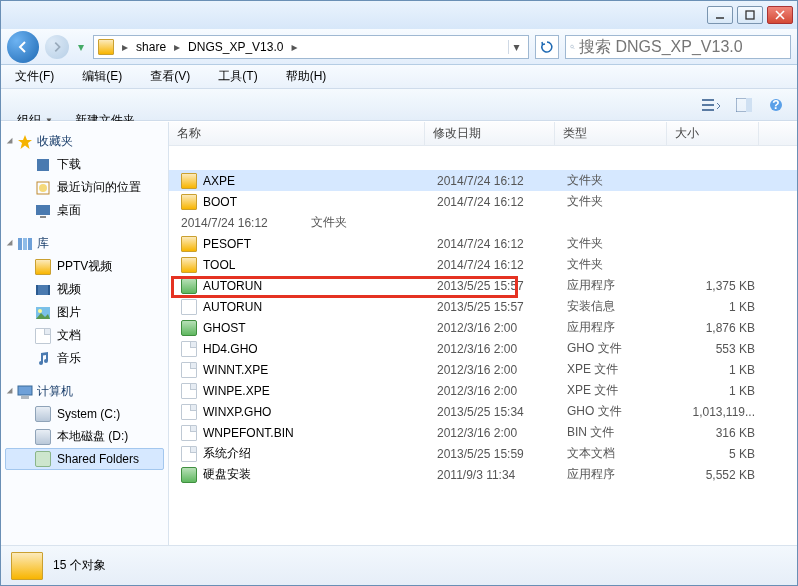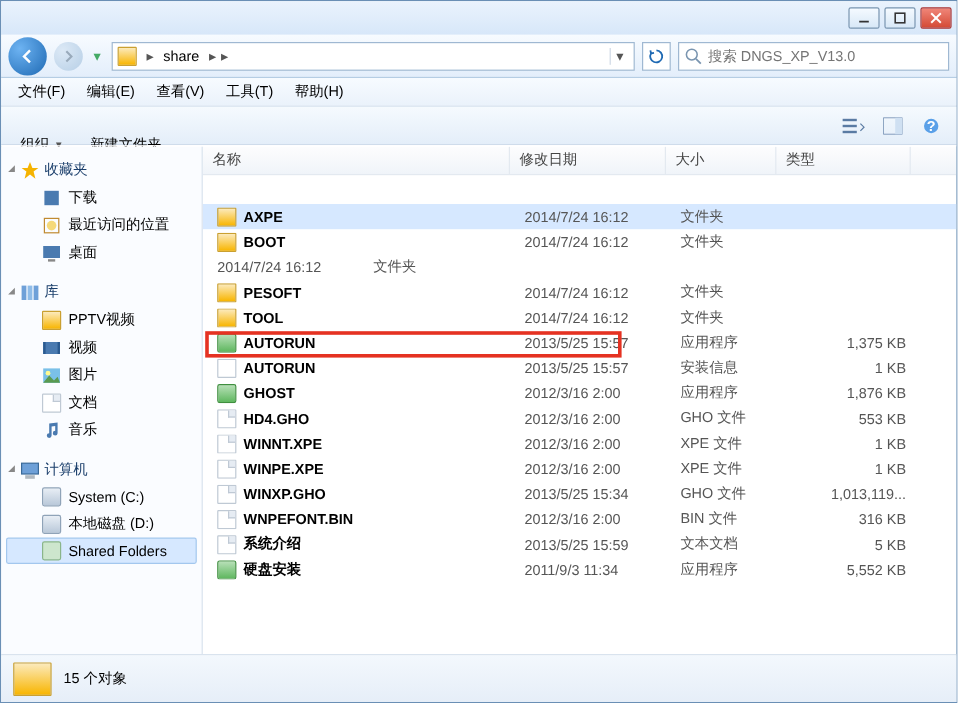--- a/index.html
+++ b/index.html
@@ -21,24 +21,24 @@
 .nav-dd { width:12px; display:flex; align-items:center; justify-content:center; color:#4a6;}
 .addressbar { flex:1; height:24px; border:1px solid #9fb8d2; background:#fff; display:flex; align-items:center; padding:0 4px; gap:6px;}
 .addr-icon { width:16px; height:16px; background:#f6d88a; border:1px solid #d2a94a; border-radius:1px;}
 .breadcrumb { display:flex; align-items:center; gap:0; flex:1; }
 .bc-seg { padding:2px 6px; cursor:pointer; }
 .bc-chev { padding:2px 2px; color:#555; cursor:pointer;}
 .addr-dd { width:16px; text-align:center; color:#555; cursor:pointer; border-left:1px solid #cfd9e5;}
 .refresh-btn { width:24px; height:24px; border:1px solid #9fb8d2; background:#fff; display:flex; align-items:center; justify-content:center; color:#1e69b3; cursor:pointer;}
 .searchbox { width:226px; height:24px; border:1px solid #9fb8d2; background:#fff; display:flex; align-items:center; padding:0 4px; color:#888;}
 .searchbox .sicon { width:16px; height:16px; margin-right:4px; color:#6a8bb0;}
-.searchbox input { border:none; outline:none; flex:1; font-size:12px; color:#14532d; background:transparent;}
-
-
-.menubar { height:24px; background:linear-gradient(to bottom,#f7fbff,#eaf2fb); border-bottom:1px solid #cfdceb; display:flex; align-items:center; padding:0 6px; gap:2px;}
+.searchbox input { border:none; outline:none; flex:1; font-size:16px; color:#14532d; background:transparent;}
+
+
+.menubar { height:24px; background:linear-gradient(to bottom,#f7fbff,#eaf2fb); border-bottom:1px solid #cfdceb; display:flex; align-items:center; padding:0 6px; gap:12px;}
 .menu-item { padding:3px 8px; cursor:pointer; }
 
 
 .toolbar { height:32px; background:linear-gradient(to bottom,#f5fafe,#e4eef9); border-bottom:1px solid #cfdceb; display:flex; align-items:center; padding:0 8px; gap:6px;}
 .tool-item { padding:4px 8px; cursor:pointer; display:flex; align-items:center; gap:4px;margin-top:31px;}
 .tool-chev { font-size:8px; color:#555;}
 .toolbar .spacer { flex:1; }
 .tool-icon-btn { width:26px; height:22px; display:flex; align-items:center; justify-content:center; cursor:pointer; border-radius:2px;}
 
 
@@ -60,21 +60,21 @@
 .col { padding:0 8px; border-right:1px solid #e3e9f0; height:100%; display:flex; align-items:center; cursor:pointer; color:#444;}
 .col.name{ width:256px;}
 .col.date{ width:130px;}
 .col.type{ width:112px;}
 .col.size{ width:92px; justify-content:flex-start;}
 
 .filelist { flex:1; overflow:auto; position:relative;}
 .row { height:21px; display:flex; align-items:center; padding-left:4px; cursor:pointer;}
 .row.selected{ background:#d6e8ff;}
 .row .cell{ padding:0 8px; overflow:hidden; white-space:nowrap; text-overflow:ellipsis;}
-.row .cell.name{ width:256px; display:flex; align-items:center; gap:6px;font-weight:bold;}
+.row .cell.name{ width:256px; display:flex; align-items:center; gap:6px;}
 .row .cell.date{ width:130px; color:#555;}
 .row .cell.type{ width:112px; color:#555;}
 .row .cell.size{ width:92px; text-align:right; color:#555;}
 .row .ficon{ width:16px; height:16px; flex-shrink:0;}
 
 .highlight-box { position:absolute; border:3px solid #e53222; pointer-events:none; left:2px; top:106px; width:347px; height:22px; box-sizing:border-box;}
 
 
 .watermark { position:absolute; right:18px; bottom:50px; text-align:right; pointer-events:none;}
 .watermark .wm1 { font-size:22px; font-weight:bold; font-style:italic; color:#0a5cc2; letter-spacing:1px;}
@@ -129,20 +129,21 @@
           <path d="M5 2 L10 7 L5 12" fill="none" stroke="#9ab" stroke-width="2"></path>
         </svg>
     </div>
     <div class="nav-dd">▾</div>
     <div class="addressbar">
       <div class="addr-icon ic-folder"></div>
       <div class="breadcrumb">
         <span class="bc-chev">▸</span>
         <span class="bc-seg">share</span>
         <span class="bc-chev">▸</span>
+        <span class="bc-seg">DNGS_XP_V13.0</span>
         <span class="bc-chev">▸</span>
       </div>
       <div class="addr-dd">▾</div>
     </div>
     <div class="refresh-btn">
       <svg width="14" height="14" viewBox="0 0 14 14">
           <path d="M7 2 A5 5 0 1 1 2.5 4.5" fill="none" stroke="#1e69b3" stroke-width="1.5"></path>
           <path d="M2 2 L2.5 4.5 L5 4" fill="none" stroke="#1e69b3" stroke-width="1.5"></path>
         </svg>
     </div>
@@ -290,22 +291,22 @@
             <div class="sicon ic-net"></div>
             <span>Shared Folders</span>
           </div>
       </div>
     </div>
 
     <div class="filearea">
       <div class="columns">
         <div class="col name">名称</div>
         <div class="col date">修改日期</div>
+        <div class="col type">类型</div>
         <div class="col size">大小</div>
-        <div class="col type">类型</div>
       </div>
       <div class="filelist" id="filelist">
 
         <div class="row selected">
             <div class="cell name">
               <div class="ficon ic-folder"></div>
               <span>AXPE</span>
             </div>
             <div class="cell date">2014/7/24 16:12</div>
             <div class="cell type">文件夹</div>

